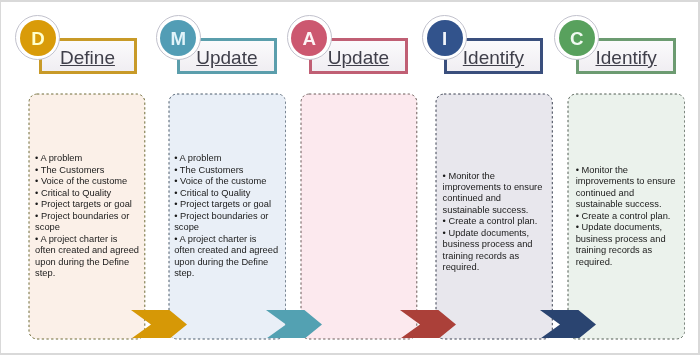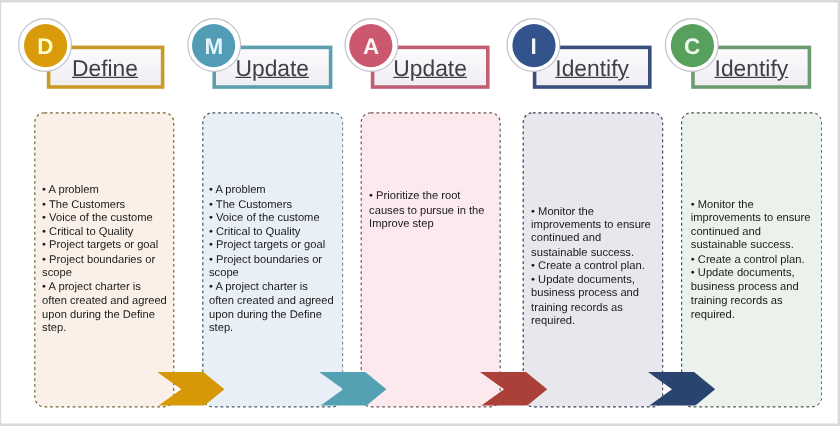--- a/index.html
+++ b/index.html
@@ -50,21 +50,20 @@
         <p>• A project charter is often created and agreed upon during the Define step.</p>
       </div>
       <div class="hdr-box" style="left: 177px; top: 38px; width: 99.8px; height: 36.4px; border: 3.4px solid rgb(91, 158, 172); background: linear-gradient(rgb(251, 250, 252) 0%, rgb(240, 238, 242) 100%);"></div>
       <div class="hdr-label" style="left: 177px; width: 99.8px; top: 48px;">Update</div>
       <div class="circle-outer" style="left: 155.6px; top: 15px; width: 45.2px; height: 45.2px;"></div>
       <div class="circle-inner" style="left: 160.2px; top: 19.6px; width: 36px; height: 36px; background: rgb(82, 157, 181); color: rgb(226, 244, 250);">M</div>
       <svg class="col-panel" width="117.80000000000001" height="246.99999999999997" style="left: 299.8px; top: 92.9px;">
         <rect x="1" y="1" width="115.80000000000001" height="244.99999999999997" rx="8" ry="8" fill="#FCE9EE" stroke="#6A5B58" stroke-width="1" stroke-dasharray="2.35 2.35"></rect>
       </svg>
       <div class="bullets" style="left: 307.6px; top: 158.3px; width: 101px;">
-        <p>• Prioritize the root causes to pursue in the Improve step</p>
       </div>
       <div class="hdr-box" style="left: 309px; top: 38px; width: 98.9px; height: 36.4px; border: 3.4px solid rgb(192, 95, 116); background: linear-gradient(rgb(251, 250, 252) 0%, rgb(240, 238, 242) 100%);"></div>
       <div class="hdr-label" style="left: 309px; width: 98.9px; top: 48px;">Update</div>
       <div class="circle-outer" style="left: 286.7px; top: 15px; width: 45.2px; height: 45.2px;"></div>
       <div class="circle-inner" style="left: 291.3px; top: 19.6px; width: 36px; height: 36px; background: rgb(204, 88, 112); color: rgb(253, 243, 245);">A</div>
       <svg class="col-panel" width="118.29999999999995" height="246.99999999999997" style="left: 434.5px; top: 92.9px;">
         <rect x="1" y="1" width="116.29999999999995" height="244.99999999999997" rx="8" ry="8" fill="#E8E7ED" stroke="#3A4050" stroke-width="1" stroke-dasharray="2.35 2.35"></rect>
       </svg>
       <div class="bullets" style="left: 442.6px; top: 170.5px; width: 108px;">
         <p>• Monitor the improvements to ensure continued and sustainable success.</p>

